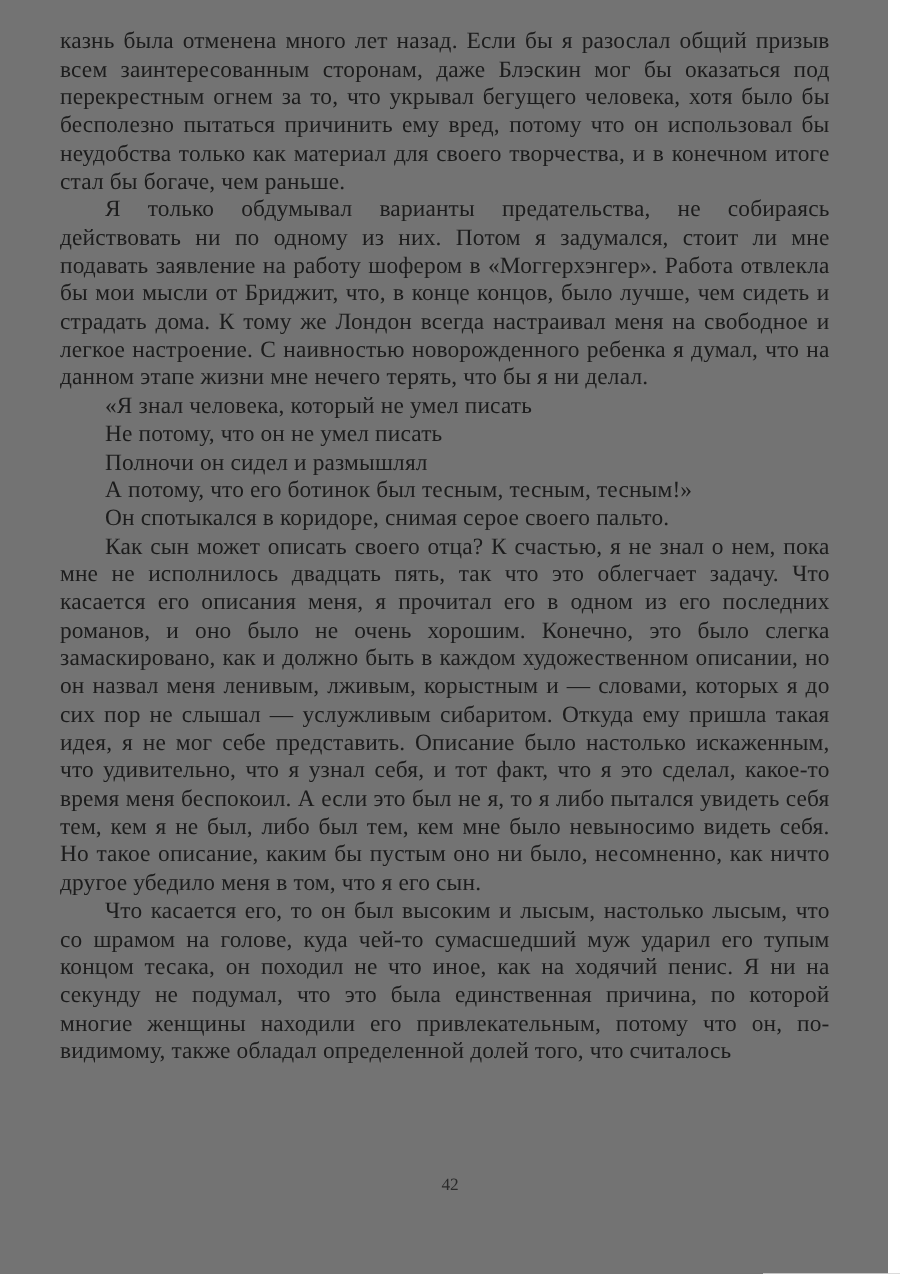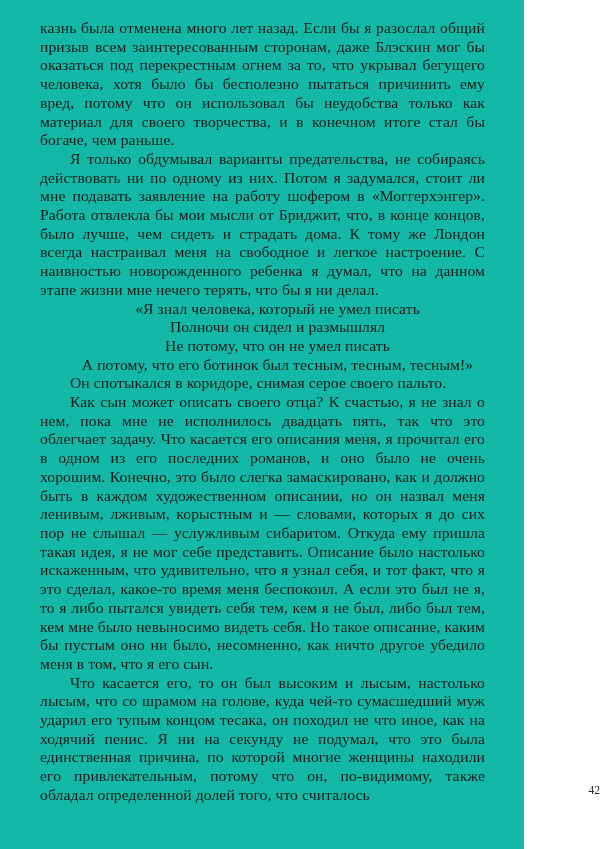--- a/index.html
+++ b/index.html
@@ -9,62 +9,62 @@
   }
   body {
     width: 600px;
     height: 849px;
     overflow: hidden;
     font-family: "Liberation Serif", "DejaVu Serif", serif;
     color: #1c1c1c;
   }
   .page {
     position: relative;
-    width: 524px;
+    width: 592px;
     height: 849px;
     box-sizing: border-box;
     padding: 19px 39px 0 40px;
-    background: #14b8a6;
+    background: #737373;
   }
   .text-block {
     font-size: 15.6px;
     line-height: 18.7px;
     text-align: justify;
     letter-spacing: 0.1px;
   }
   .text-block p {
     margin: 0;
     padding: 0;
     text-indent: 30px;
   }
   .text-block p.noindent {
     text-indent: 0;
   }
   .text-block p.verse {
-    text-align: center;
+    text-align: left;
   }
   .page-number {
     position: absolute;
     top: 784px;
     left: 0;
     width: 600px;
-    text-align: right;
+    text-align: center;
     font-size: 11.5px;
     color: #2a2a2a;
   }
 </style>
 </head>
 <body>
 
 <div class="page">
   <div class="text-block">
     <p class="noindent">казнь была отменена много лет назад. Если бы я разослал общий призыв всем заинтересованным сторонам, даже Блэскин мог бы оказаться под перекрестным огнем за то, что укрывал бегущего человека, хотя было бы бесполезно пытаться причинить ему вред, потому что он использовал бы неудобства только как материал для своего творчества, и в конечном итоге стал бы богаче, чем раньше.</p>
     <p>Я только обдумывал варианты предательства, не собираясь действовать ни по одному из них. Потом я задумался, стоит ли мне подавать заявление на работу шофером в «Моггерхэнгер». Работа отвлекла бы мои мысли от Бриджит, что, в конце концов, было лучше, чем сидеть и страдать дома. К тому же Лондон всегда настраивал меня на свободное и легкое настроение. С наивностью новорожденного ребенка я думал, что на данном этапе жизни мне нечего терять, что бы я ни делал.</p>
     <p class="verse">«Я знал человека, который не умел писать</p>
+    <p class="verse">Не потому, что он не умел писать</p>
     <p class="verse">Полночи он сидел и размышлял</p>
-    <p class="verse">Не потому, что он не умел писать</p>
     <p class="verse">А потому, что его ботинок был тесным, тесным, тесным!»</p>
     <p>Он спотыкался в коридоре, снимая серое своего пальто.</p>
     <p>Как сын может описать своего отца? К счастью, я не знал о нем, пока мне не исполнилось двадцать пять, так что это облегчает задачу. Что касается его описания меня, я прочитал его в одном из его последних романов, и оно было не очень хорошим. Конечно, это было слегка замаскировано, как и должно быть в каждом художественном описании, но он назвал меня ленивым, лживым, корыстным и — словами, которых я до сих пор не слышал — услужливым сибаритом. Откуда ему пришла такая идея, я не мог себе представить. Описание было настолько искаженным, что удивительно, что я узнал себя, и тот факт, что я это сделал, какое-то время меня беспокоил. А если это был не я, то я либо пытался увидеть себя тем, кем я не был, либо был тем, кем мне было невыносимо видеть себя. Но такое описание, каким бы пустым оно ни было, несомненно, как ничто другое убедило меня в том, что я его сын.</p>
     <p>Что касается его, то он был высоким и лысым, настолько лысым, что со шрамом на голове, куда чей-то сумасшедший муж ударил его тупым концом тесака, он походил не что иное, как на ходячий пенис. Я ни на секунду не подумал, что это была единственная причина, по которой многие женщины находили его привлекательным, потому что он, по-видимому, также обладал определенной долей того, что считалось</p>
   </div>
   <div class="page-number">42</div>
 </div>
 
 </body></html>

